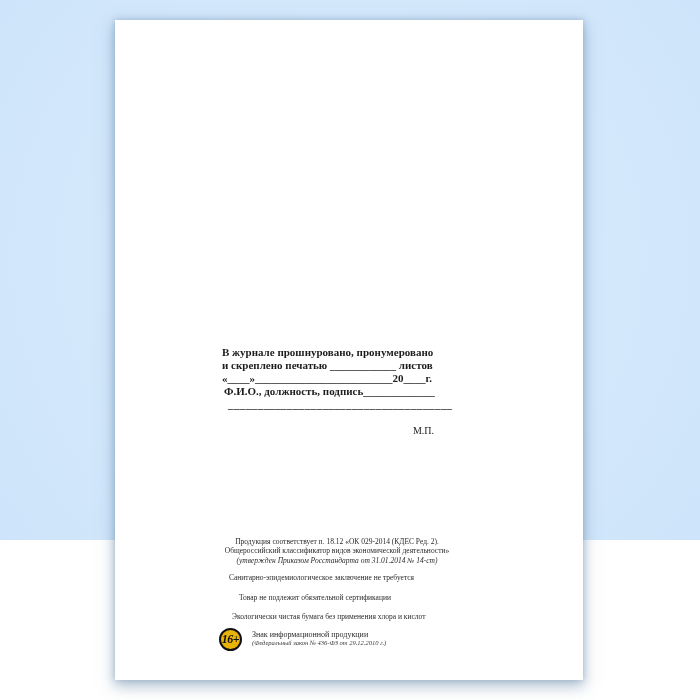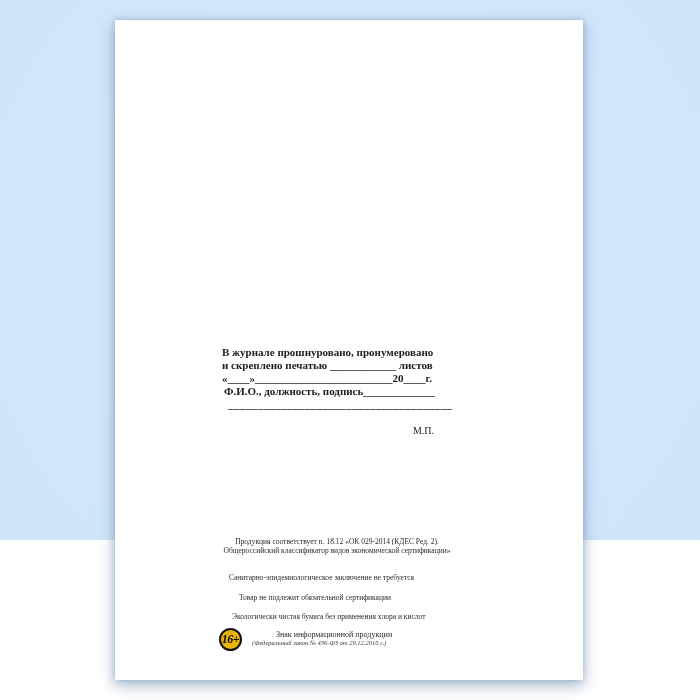--- a/index.html
+++ b/index.html
@@ -94,21 +94,21 @@
     flex: 0 0 auto;
     background: #eab308;
     font-style: italic;
   }
   .age-text {
     margin-left: 10px;
     padding-top: 2px;
     color: #2a2a2a;
     white-space: nowrap;
   }
-  .age-title { font-size: 8px; line-height: 9px; margin-left: 24px; }
+  .age-title { font-size: 8px; line-height: 9px; }
   .age-law {
     font-size: 6.5px;
     font-style: italic;
     line-height: 8px;
     color: #3a3a3a;
   }
 </style>
 </head>
 <body>
 
@@ -120,21 +120,22 @@
       <div class="cert-line l2">и скреплено печатью ____________ листов</div>
       <div class="cert-line l3">«____»_________________________20____г.</div>
       <div class="cert-line l4">Ф.И.О., должность, подпись_____________</div>
       <div class="cert-line l5">______________________________________</div>
     </div>
 
     <div class="stamp-mark">М.П.</div>
 
     <div class="classifier-block">
       <div>Продукция соответствует п. 18.12 «ОК 029-2014 (КДЕС Ред. 2).</div>
-      <div>Общероссийский классификатор видов экономической сертификации»</div>
+      <div>Общероссийский классификатор видов экономической деятельности»</div>
+      <div class="italic">(утвержден Приказом Росстандарта от 31.01.2014 № 14-ст)</div>
     </div>
 
     <div class="note sanitary">Санитарно-эпидемиологическое заключение не требуется</div>
     <div class="note certification">Товар не подлежит обязательной сертификации</div>
     <div class="note ecology">Экологически чистая бумага без применения хлора и кислот</div>
 
     <div class="age-row">
       <div class="age-badge">16+</div>
       <div class="age-text">
         <div class="age-title">Знак информационной продукции</div>

